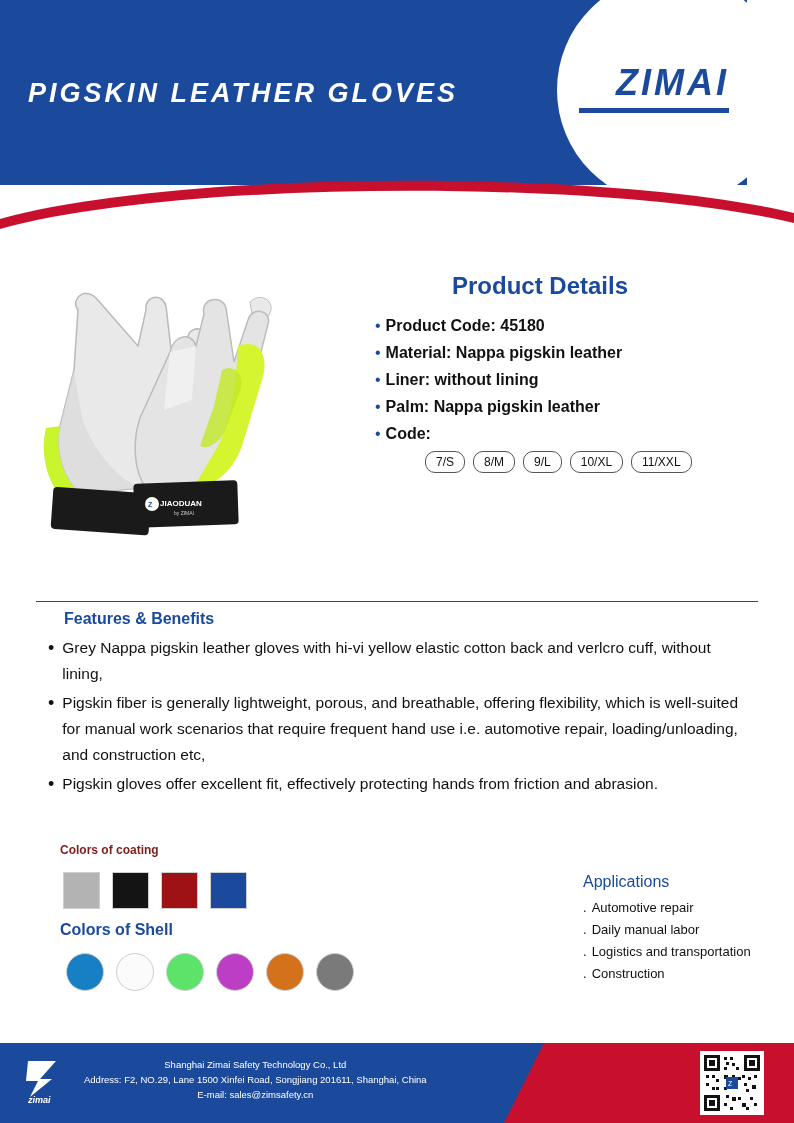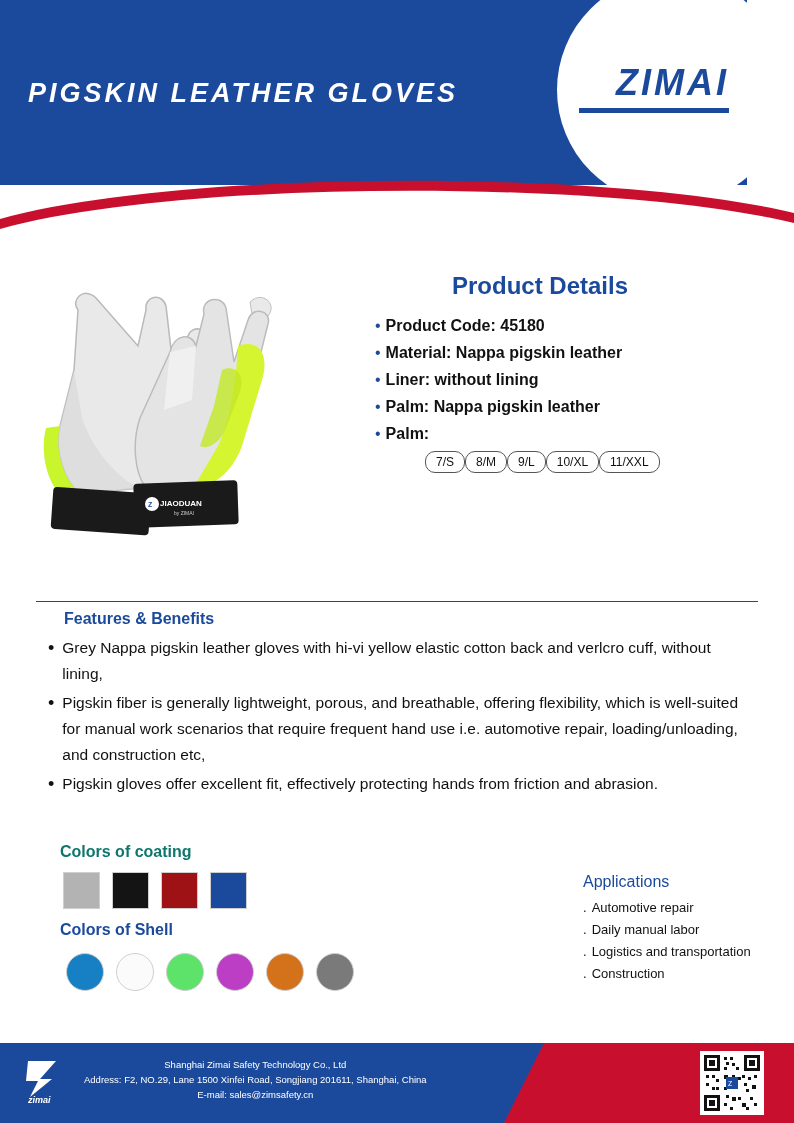--- a/index.html
+++ b/index.html
@@ -107,20 +107,21 @@
     margin-right: 5px;
   }
   .detail-text {
     font-size: 16px;
     font-weight: bold;
     color: #111111;
     line-height: 20px;
   }
   .sizes {
     display: flex;
+    gap: 8px;
     margin-top: 6px;
     margin-left: 50px;
   }
   .size-pill {
     border: 1px solid #555;
     border-radius: 10px;
     padding: 3px 10px;
     font-size: 12px;
     color: #111;
     background: #fff;
@@ -166,23 +167,23 @@
     color: #111;
     line-height: 26px;
     max-width: 690px;
   }
 
   
   .colors-coating-title {
     position: absolute;
     left: 60px;
     top: 843px;
-    font-size: 16px;
-    font-weight: bold;
-    color: #0f766e;
+    font-size: 12px;
+    font-weight: bold;
+    color: #7f1d1d;
   }
   .coating-swatches {
     position: absolute;
     left: 63px;
     top: 872px;
     display: flex;
     gap: 12px;
   }
   .sq-swatch {
     width: 37px;
@@ -352,21 +353,21 @@
   <div class="detail-item">
     <span class="detail-bullet">•</span>
     <span class="detail-text">Liner: without lining</span>
   </div>
   <div class="detail-item">
     <span class="detail-bullet">•</span>
     <span class="detail-text">Palm: Nappa pigskin leather</span>
   </div>
   <div class="detail-item">
     <span class="detail-bullet">•</span>
-    <span class="detail-text">Palm:</span>
+    <span class="detail-text">Code:</span>
   </div>
 
   <div class="sizes">
     <span class="size-pill">7/S</span>
     <span class="size-pill">8/M</span>
     <span class="size-pill">9/L</span>
     <span class="size-pill">10/XL</span>
     <span class="size-pill">11/XXL</span>
   </div>
 </div>

